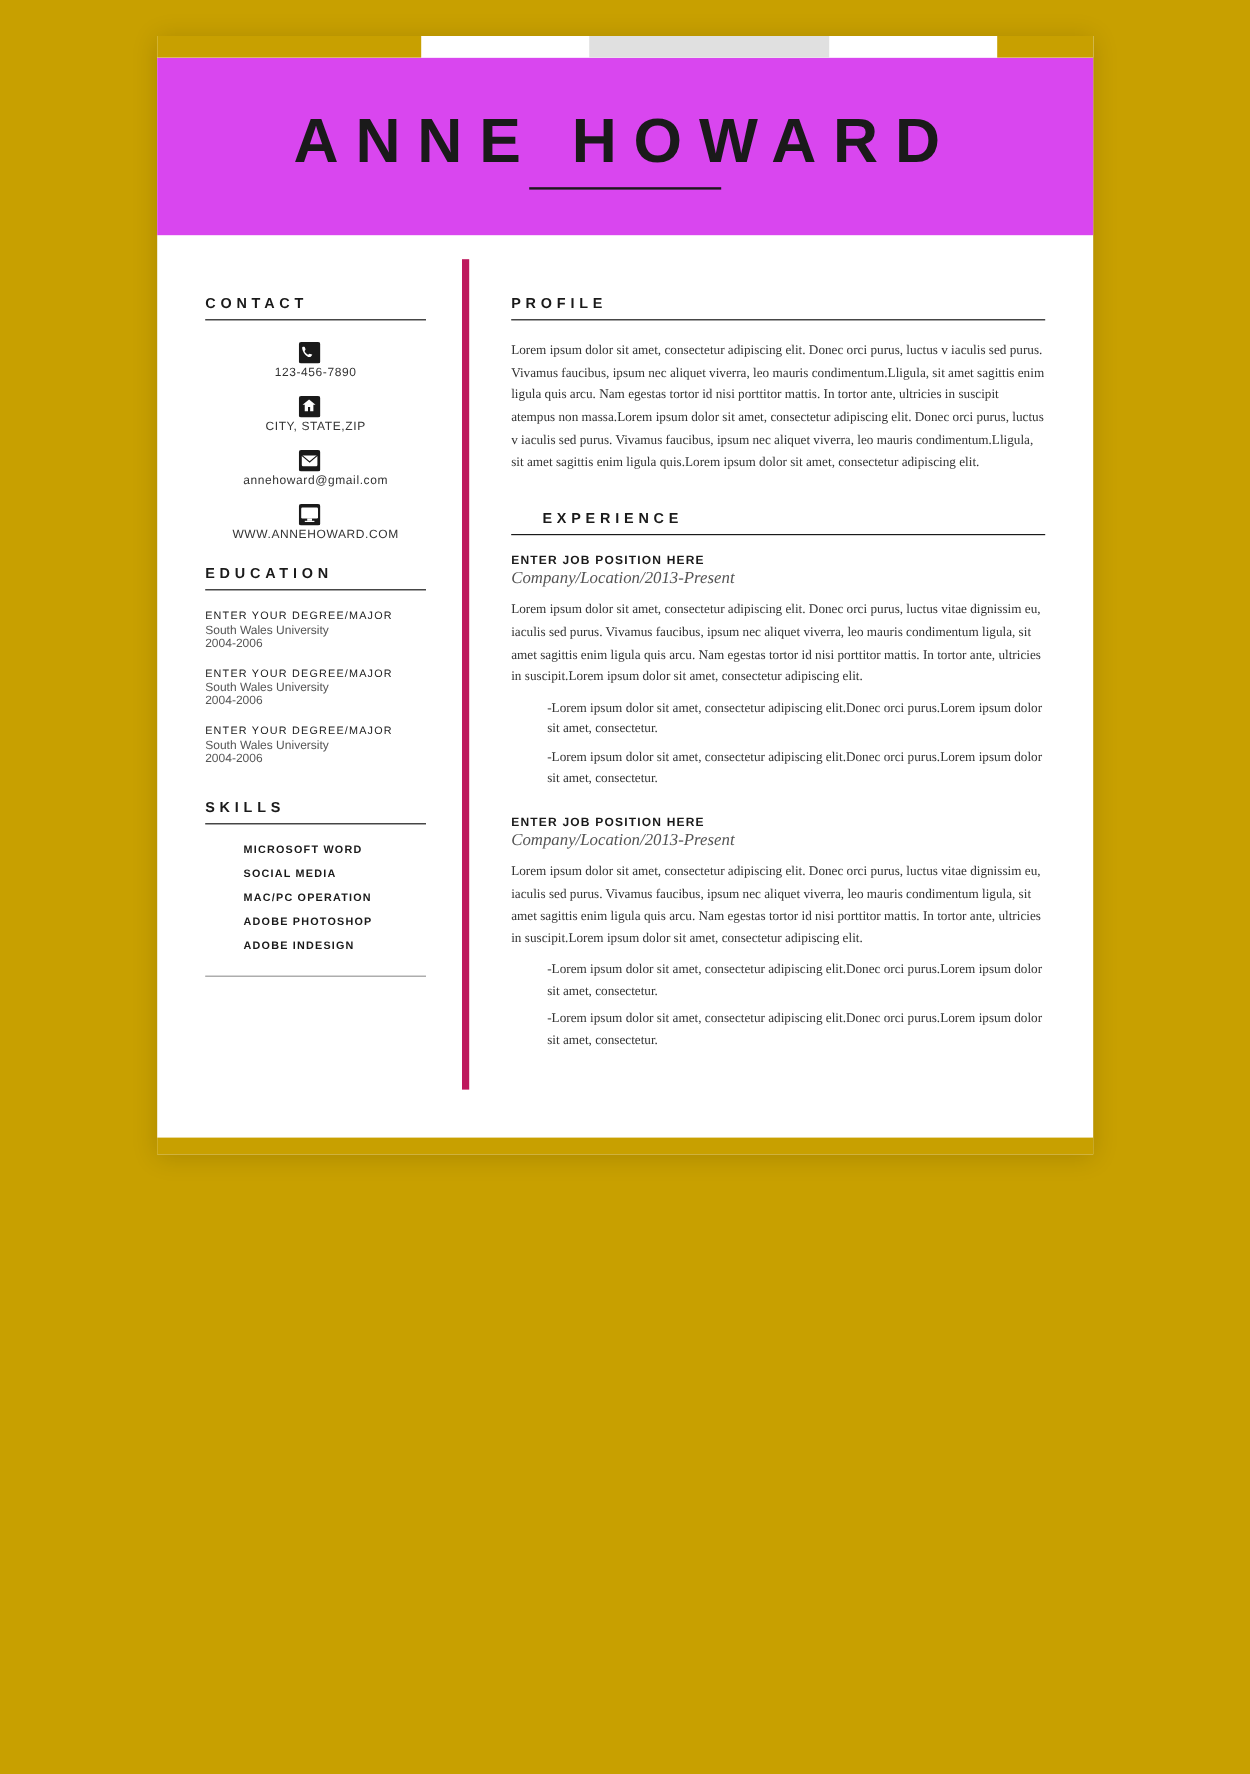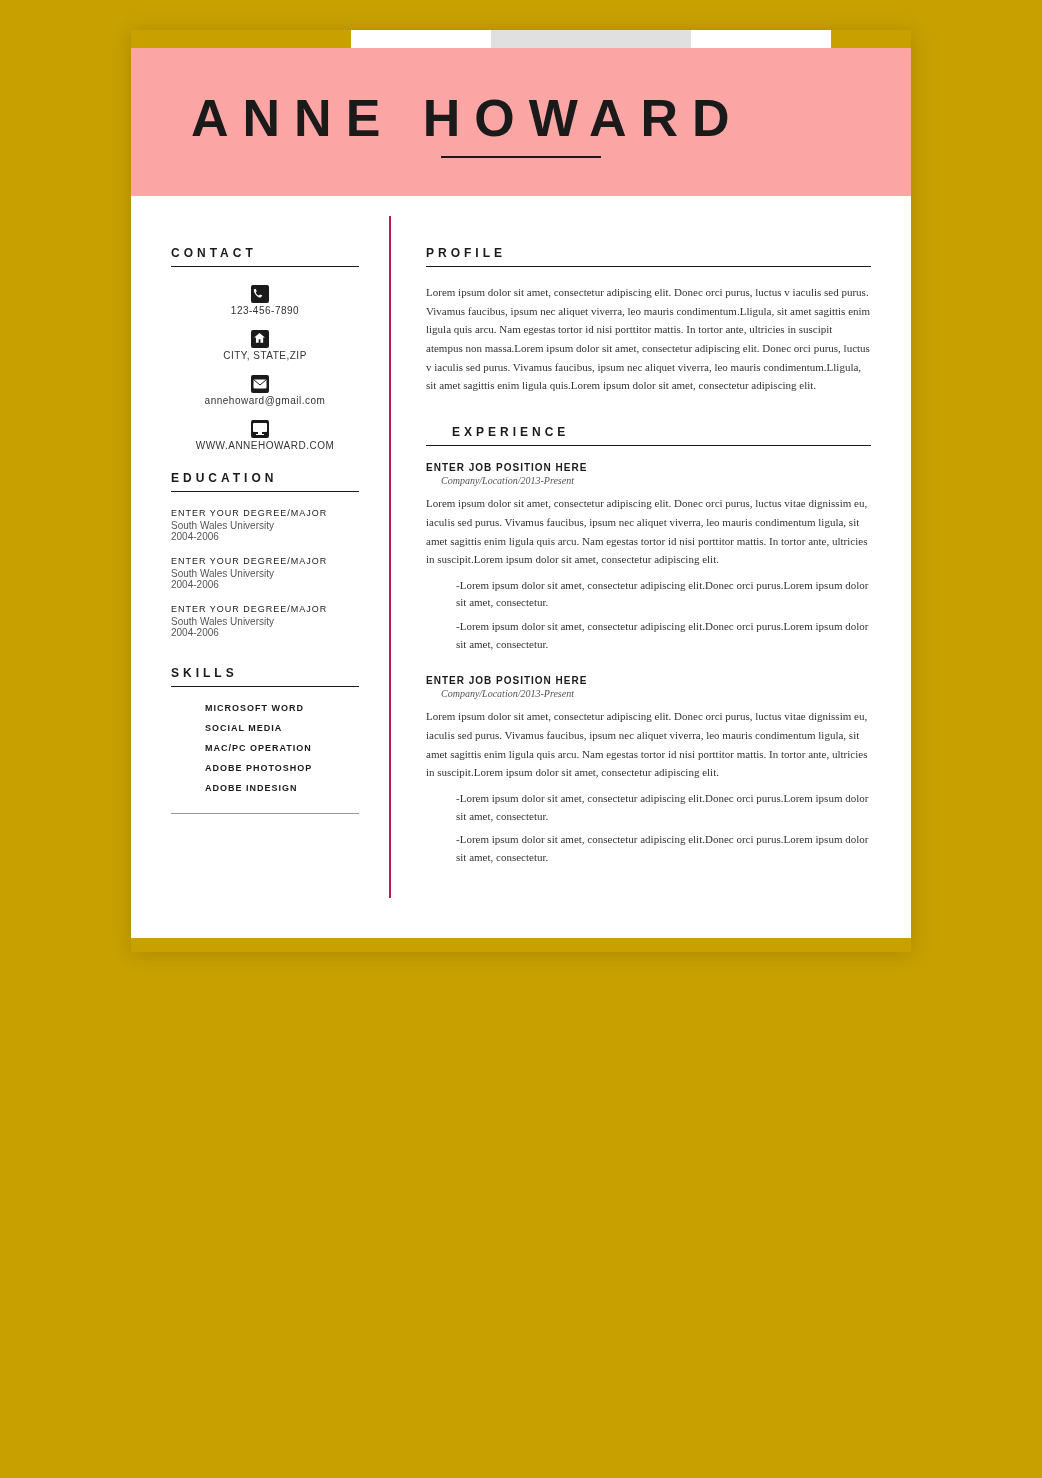--- a/index.html
+++ b/index.html
@@ -40,23 +40,23 @@
       background: #e0e0e0;
     }
     .top-bar-right {
       width: 80px;
       height: 18px;
       background: #c8a000;
     }
 
     
     .header {
-      text-align: left;
+      text-align: center;
       padding: 40px 60px 30px 60px;
-      background: #fca5a5;
+      background: #d946ef;
     }
 
     .header-name {
       font-family: 'Arial', sans-serif;
       font-size: 52px;
       font-weight: 900;
       letter-spacing: 14px;
       color: #1a1a1a;
       text-transform: uppercase;
       margin-bottom: 8px;
@@ -83,21 +83,21 @@
     .content {
       display: flex;
       padding: 20px 0 40px 0;
     }
 
     
     .left-col {
       width: 260px;
       min-width: 260px;
       padding: 10px 30px 10px 40px;
-      border-right: 2px solid #be185d;
+      border-right: 6px solid #be185d;
     }
 
     
     .right-col {
       flex: 1;
       padding: 10px 40px 10px 35px;
     }
 
     
     .section-header {
@@ -223,25 +223,24 @@
       font-size: 10px;
       font-weight: 900;
       letter-spacing: 1px;
       text-transform: uppercase;
       color: #1a1a1a;
       margin-bottom: 2px;
     }
 
     .exp-company {
       font-family: 'Georgia', serif;
-      font-size: 10px;
+      font-size: 14px;
       font-style: italic;
       color: #555;
       margin-bottom: 8px;
-      margin-left: 15px;
     }
 
     .exp-desc {
       font-family: 'Georgia', serif;
       font-size: 11px;
       line-height: 1.7;
       color: #333;
       margin-bottom: 8px;
     }
 

